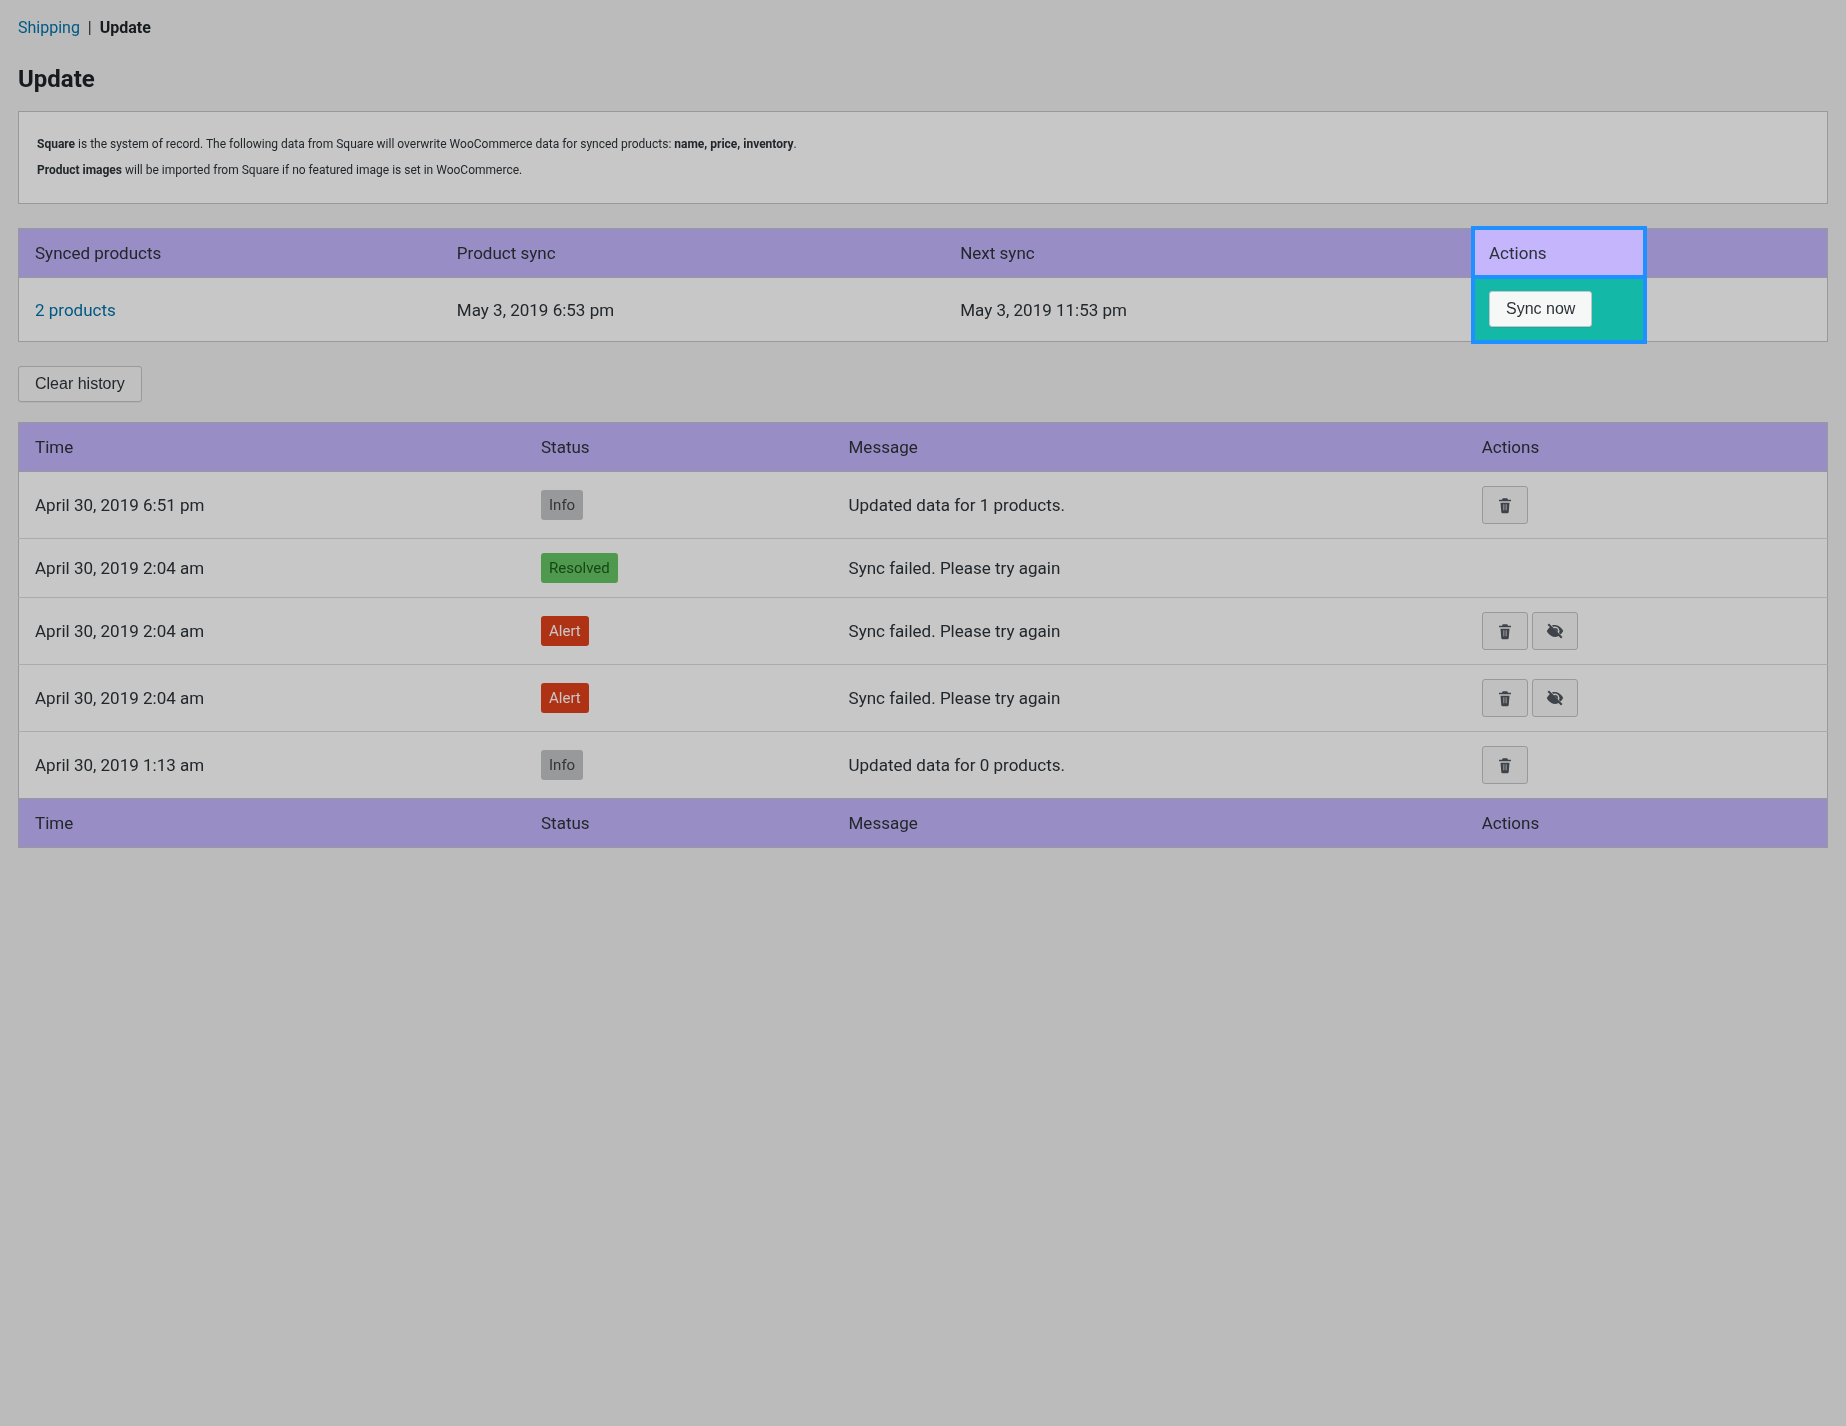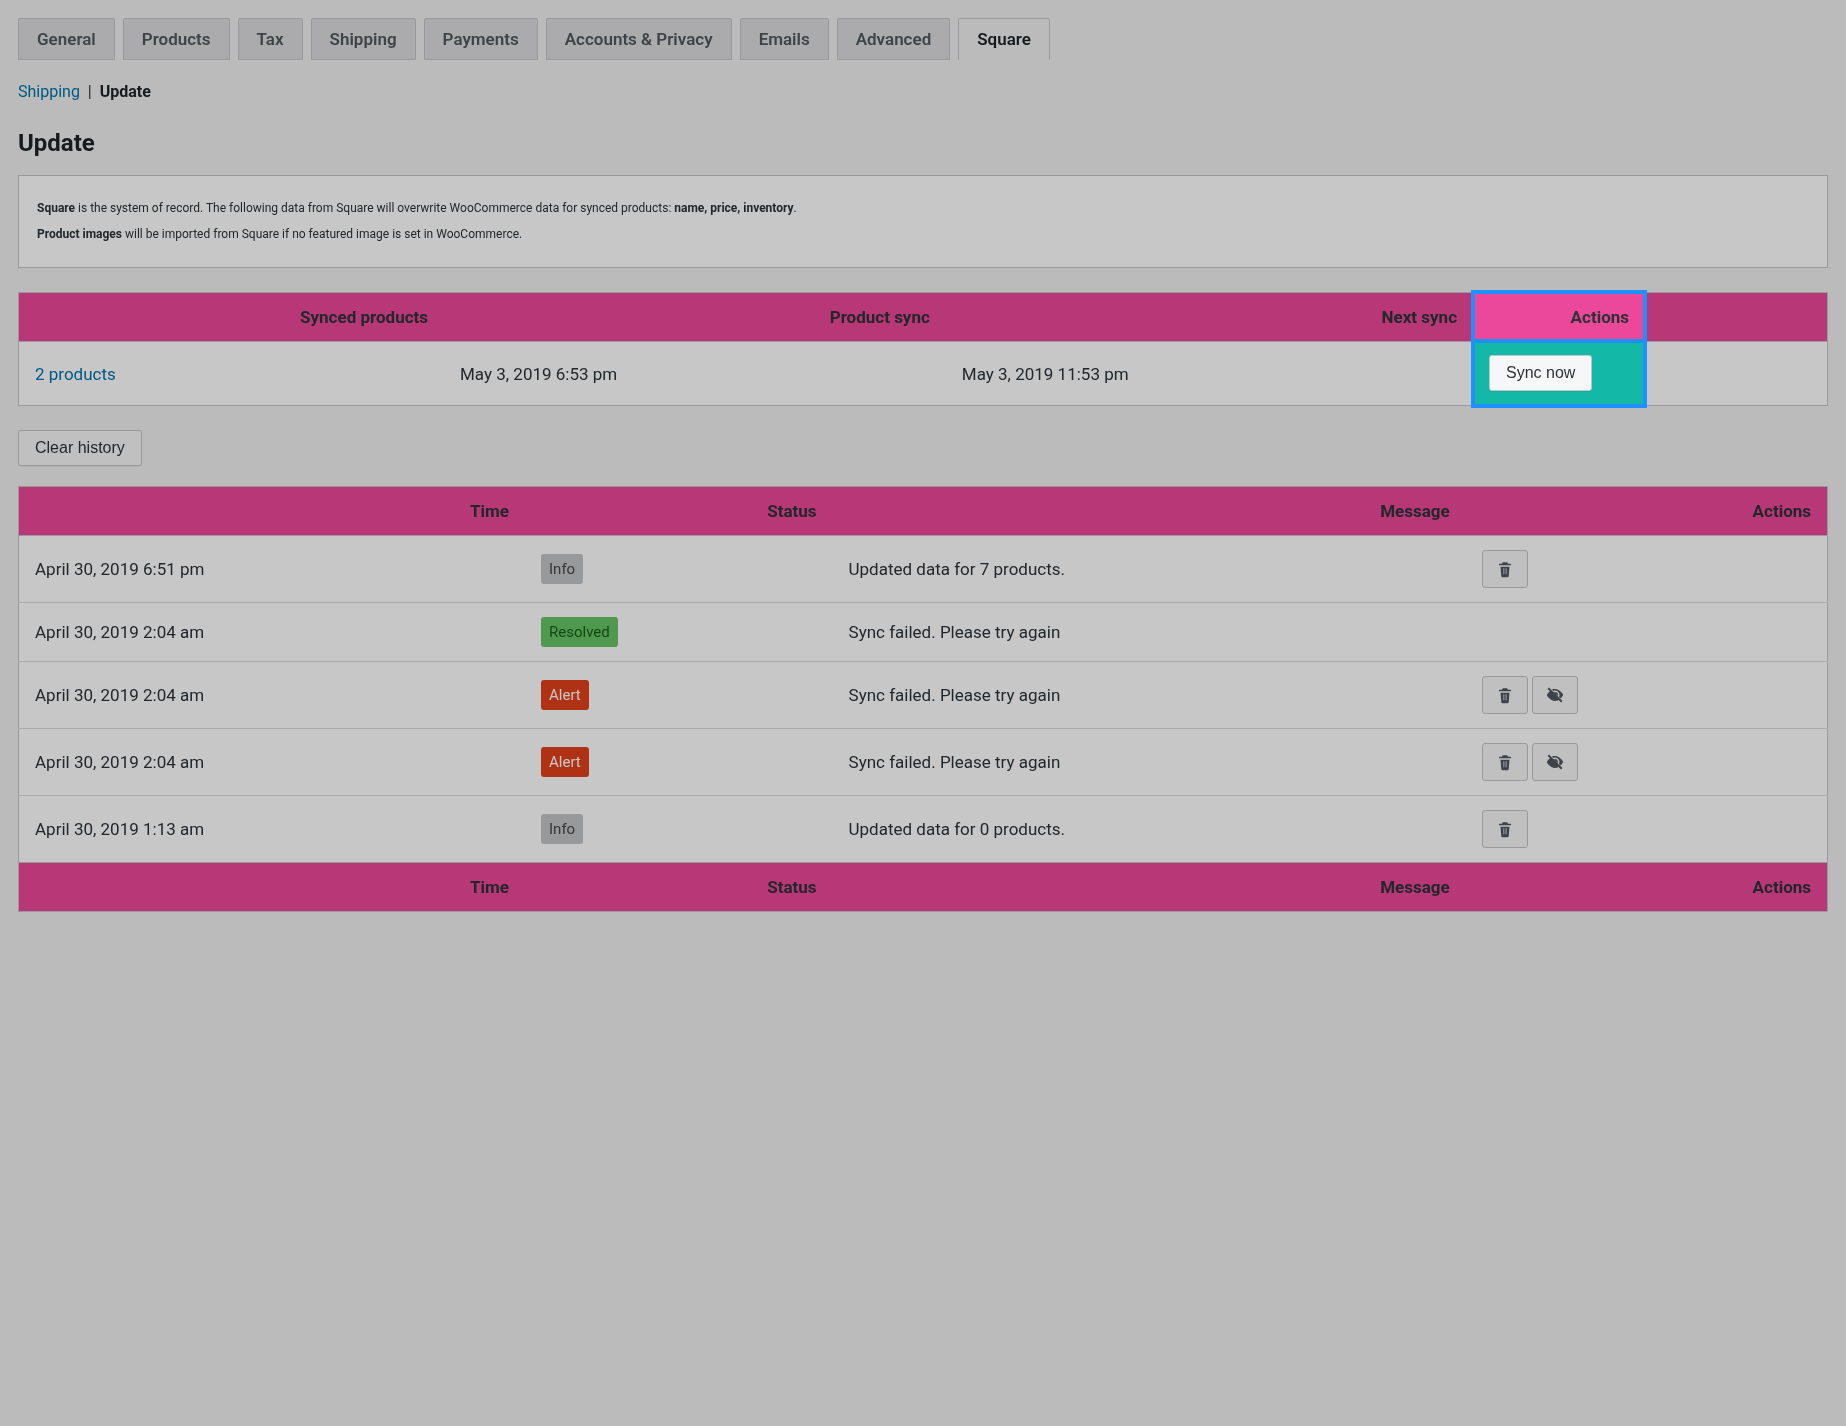--- a/index.html
+++ b/index.html
@@ -84,26 +84,25 @@
     border-collapse: collapse;
     background: #fff;
     margin-bottom: 24px;
   }
   table.wp th, table.wp td {
     text-align: left;
     padding: 14px 16px;
     font-size: 17px;
   }
   table.wp thead th, table.wp tfoot th {
-    background: #ec4899;
-    font-weight: 700;
+    background: #c4b5fd;
+    font-weight: 400;
     color: #2c3338;
     border-bottom: 1px solid #c3c4c7;
     border-top: 1px solid #c3c4c7;
-    text-align: right;
   }
   table.wp tbody td {
     border-bottom: 1px solid #dcdcde;
     vertical-align: middle;
   }
   table.wp tbody tr:last-child td { border-bottom: none; }
 
   .link-blue { color: #0073aa; cursor: pointer; text-align: center; }
 
   .highlighted-cell {
@@ -162,31 +161,20 @@
   .badge-resolved { background: #64c464; color: #1e5a1e; }
   .badge-alert { background: #e2401c; color: #fff; }
 
   .clear-row { margin: 20px 0; }
 </style>
 </head>
 <body>
 
 <div class="page">
 
-  <div class="tablist" id="tablist">
-      <div class="tab">General</div>
-      <div class="tab">Products</div>
-      <div class="tab">Tax</div>
-      <div class="tab">Shipping</div>
-      <div class="tab">Payments</div>
-      <div class="tab">Accounts &amp; Privacy</div>
-      <div class="tab">Emails</div>
-      <div class="tab">Advanced</div>
-      <div class="tab active">Square</div>
-    </div>
 
   <div class="subnav">
     <span class="link">Shipping</span>
     <span class="sep">|</span>
     <span class="current">Update</span>
   </div>
 
   <h2 class="section-title">Update</h2>
 
   <div class="info-box">
@@ -232,21 +220,21 @@
         <th style="width:28%;">Time</th>
         <th style="width:17%;">Status</th>
         <th style="width:35%;">Message</th>
         <th style="width:20%;">Actions</th>
       </tr>
     </thead>
     <tbody id="records-body">
         <tr>
           <td>April 30, 2019 6:51 pm</td>
           <td><span class="badge badge-info">Info</span></td>
-          <td>Updated data for 7 products.</td>
+          <td>Updated data for 1 products.</td>
           <td><span class="icon-btn">
               <svg>
                 <use href="#sym-trash"></use>
               </svg>
             </span></td>
         </tr>
         <tr>
           <td>April 30, 2019 2:04 am</td>
           <td><span class="badge badge-resolved">Resolved</span></td>
           <td>Sync failed. Please try again</td>

